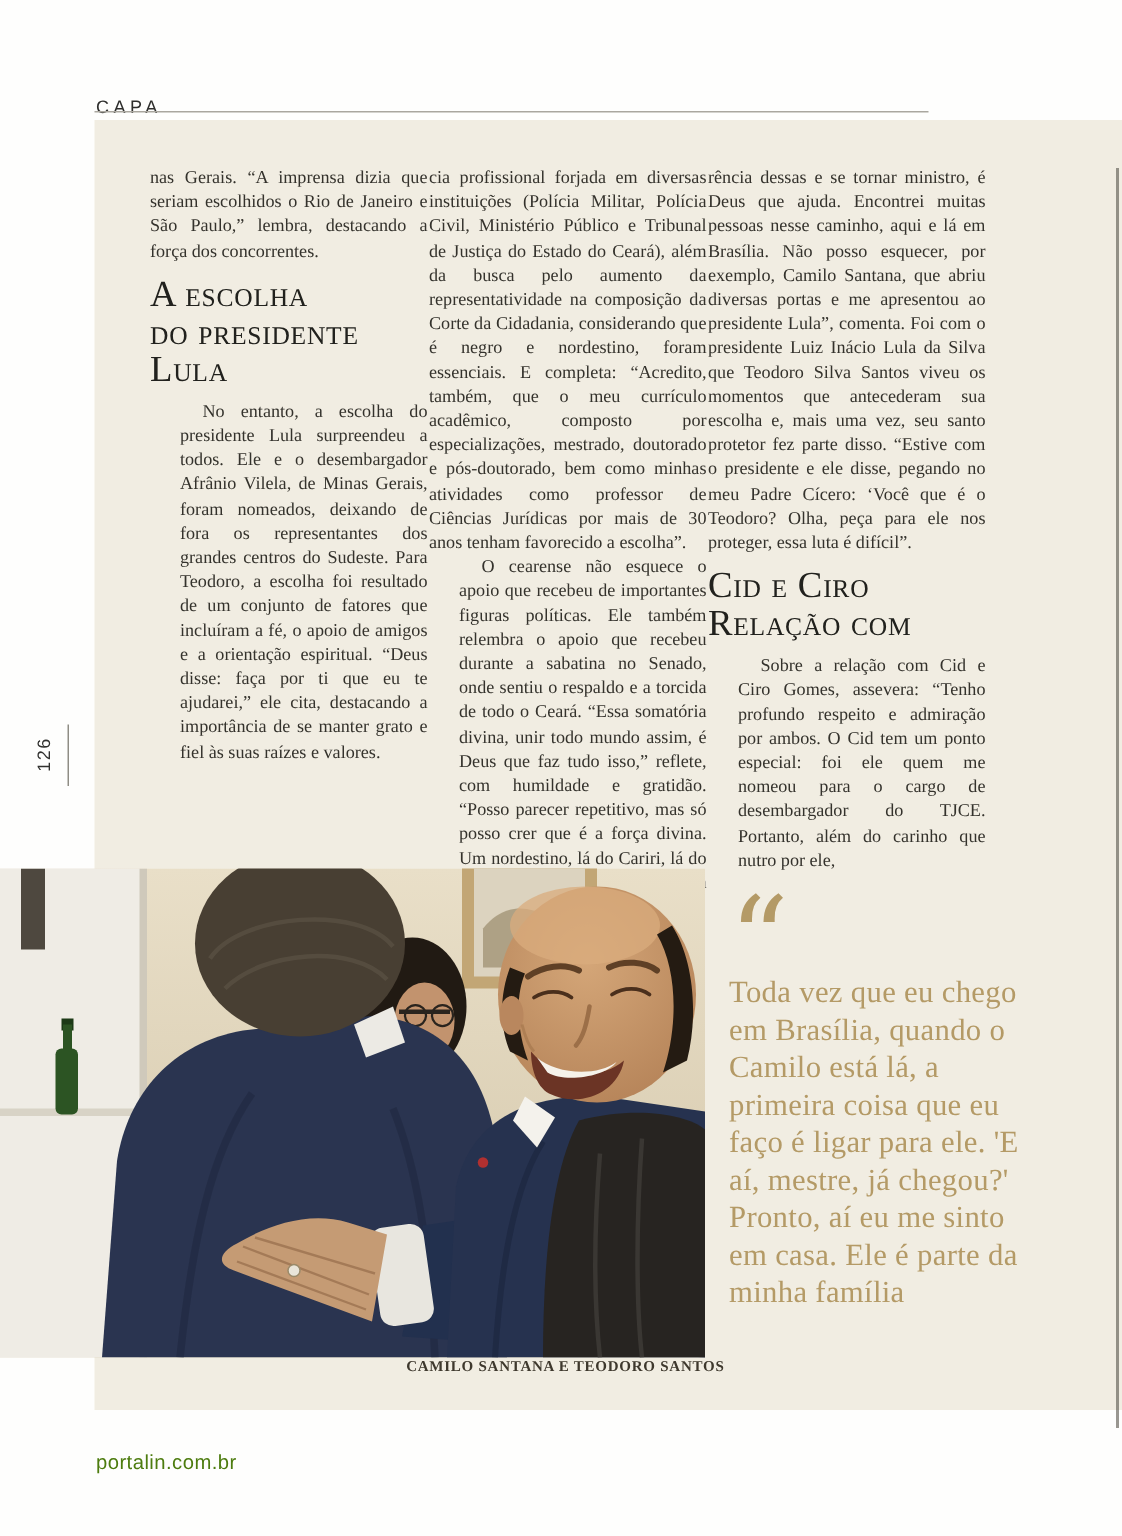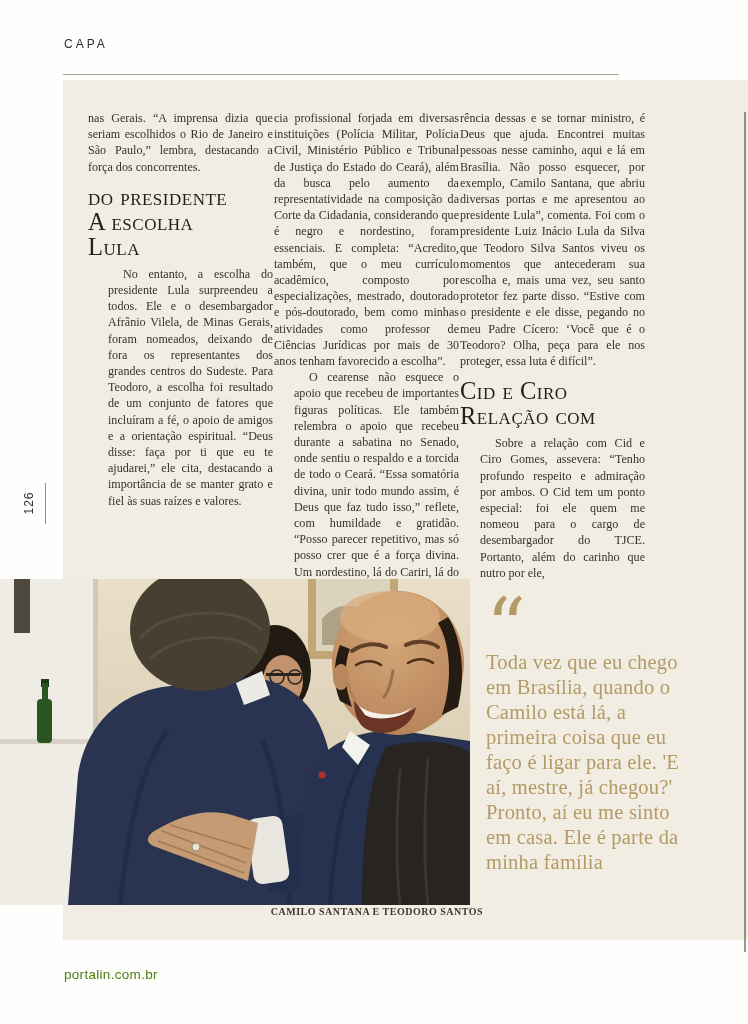--- a/index.html
+++ b/index.html
@@ -2,29 +2,29 @@
 <html><head>
 <meta charset="utf-8">
 <title>CAPA — 126</title>
 <style>
   html,body{margin:0;padding:0;background:#ffffff;}
   .page{
     position:relative;width:748px;height:1024px;background:#fefefd;
     overflow:hidden;font-family:"Liberation Serif","DejaVu Serif",serif;
   }
   .kicker{
-    position:absolute;left:64px;top:37px;
+    position:absolute;left:64px;top:64px;
     font-family:"Liberation Sans","DejaVu Sans",sans-serif;
     font-size:12px;letter-spacing:3px;color:#2e2e2c;
   }
   .kicker-rule{position:absolute;left:63px;top:74px;width:556px;height:1px;background:#aaa79f;}
   .panel{position:absolute;left:63px;top:80px;width:685px;height:860px;background:#f1ede2;}
   .scan-edge{position:absolute;left:744px;top:112px;width:2px;height:840px;background:#55524a;opacity:.6;}
 
-  .columns{position:absolute;left:88px;top:110px;width:585px;display:flex;gap:1px;z-index:1;}
+  .columns{position:absolute;left:100px;top:110px;width:585px;display:flex;gap:1px;z-index:1;}
   .col{width:185px;font-size:12.1px;line-height:16.2px;text-align:justify;color:#34322c;}
   .col p{margin:0;}
   .col p.indent{text-indent:15px;margin-left:20px;}
   .section-heading{
     font-variant:small-caps;font-weight:400;margin:9px 0 7px 0;
     font-size:24.5px;line-height:25px;color:#21211d;letter-spacing:.5px;
   }
   .section-heading span{display:block;}
 
   .photo{position:absolute;left:0;top:579px;width:470px;height:326px;z-index:2;line-height:0;}
@@ -62,22 +62,22 @@
   <div class="kicker">CAPA</div>
   <div class="kicker-rule"></div>
 
   <div class="panel"></div>
   <div class="scan-edge"></div>
 
   <div class="columns">
     <div class="col">
       <p>nas Gerais. “A imprensa dizia que seriam escolhidos o Rio de Janeiro e São Paulo,” lembra, destacando a força dos concorrentes.</p>
       <h2 class="section-heading">
+        <span>A escolha</span>
         <span>do presidente</span>
-        <span>A escolha</span>
         <span>Lula</span>
       </h2>
       <p class="indent">No entanto, a escolha do presidente Lula surpreendeu a todos. Ele e o desembargador Afrânio Vilela, de Minas Gerais, foram nomeados, deixando de fora os representantes dos grandes centros do Sudeste. Para Teodoro, a escolha foi resultado de um conjunto de fatores que incluíram a fé, o apoio de amigos e a orientação espiritual. “Deus disse: faça por ti que eu te ajudarei,” ele cita, destacando a importância de se manter grato e fiel às suas raízes e valores.</p>
     </div>
     <div class="col">
       <p>cia profissional forjada em diversas instituições (Polícia Militar, Polícia Civil, Ministério Público e Tribunal de Justiça do Estado do Ceará), além da busca pelo aumento da representatividade na composição da Corte da Cidadania, considerando que é negro e nordestino, foram essenciais. E completa: “Acredito, também, que o meu currículo acadêmico, composto por especializações, mestrado, doutorado e pós-doutorado, bem como minhas atividades como professor de Ciências Jurídicas por mais de 30 anos tenham favorecido a escolha”.</p>
       <p class="indent">O cearense não esquece o apoio que recebeu de importantes figuras políticas. Ele também relembra o apoio que recebeu durante a sabatina no Senado, onde sentiu o respaldo e a torcida de todo o Ceará. “Essa somatória divina, unir todo mundo assim, é Deus que faz tudo isso,” reflete, com humildade e gratidão. “Posso parecer repetitivo, mas só posso crer que é a força divina. Um nordestino, lá do Cariri, lá do rio Salgadinho, encarar uma concor-</p>
     </div>
     <div class="col">
       <p>rência dessas e se tornar ministro, é Deus que ajuda. Encontrei muitas pessoas nesse caminho, aqui e lá em Brasília. Não posso esquecer, por exemplo, Camilo Santana, que abriu diversas portas e me apresentou ao presidente Lula”, comenta. Foi com o presidente Luiz Inácio Lula da Silva que Teodoro Silva Santos viveu os momentos que antecederam sua escolha e, mais uma vez, seu santo protetor fez parte disso. “Estive com o presidente e ele disse, pegando no meu Padre Cícero: ‘Você que é o Teodoro? Olha, peça para ele nos proteger, essa luta é difícil”.</p>

